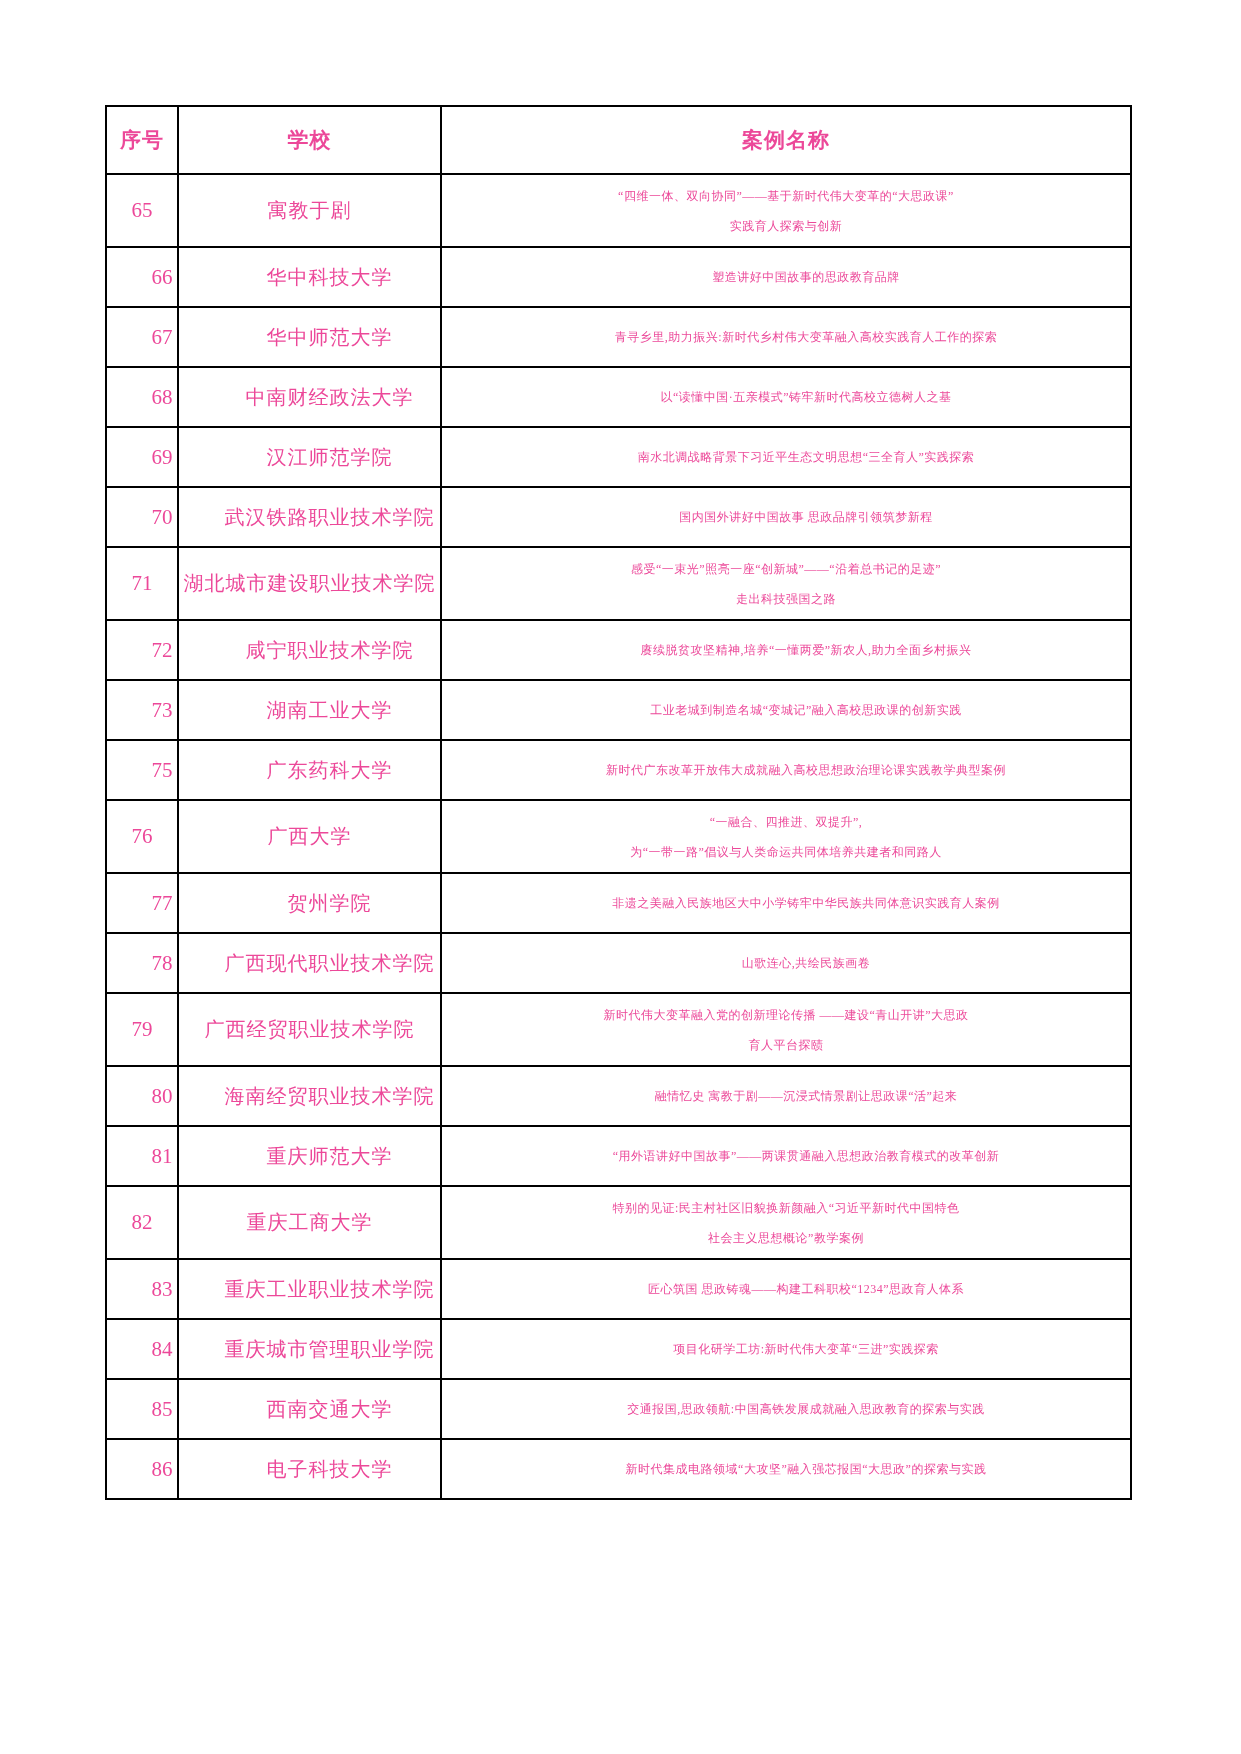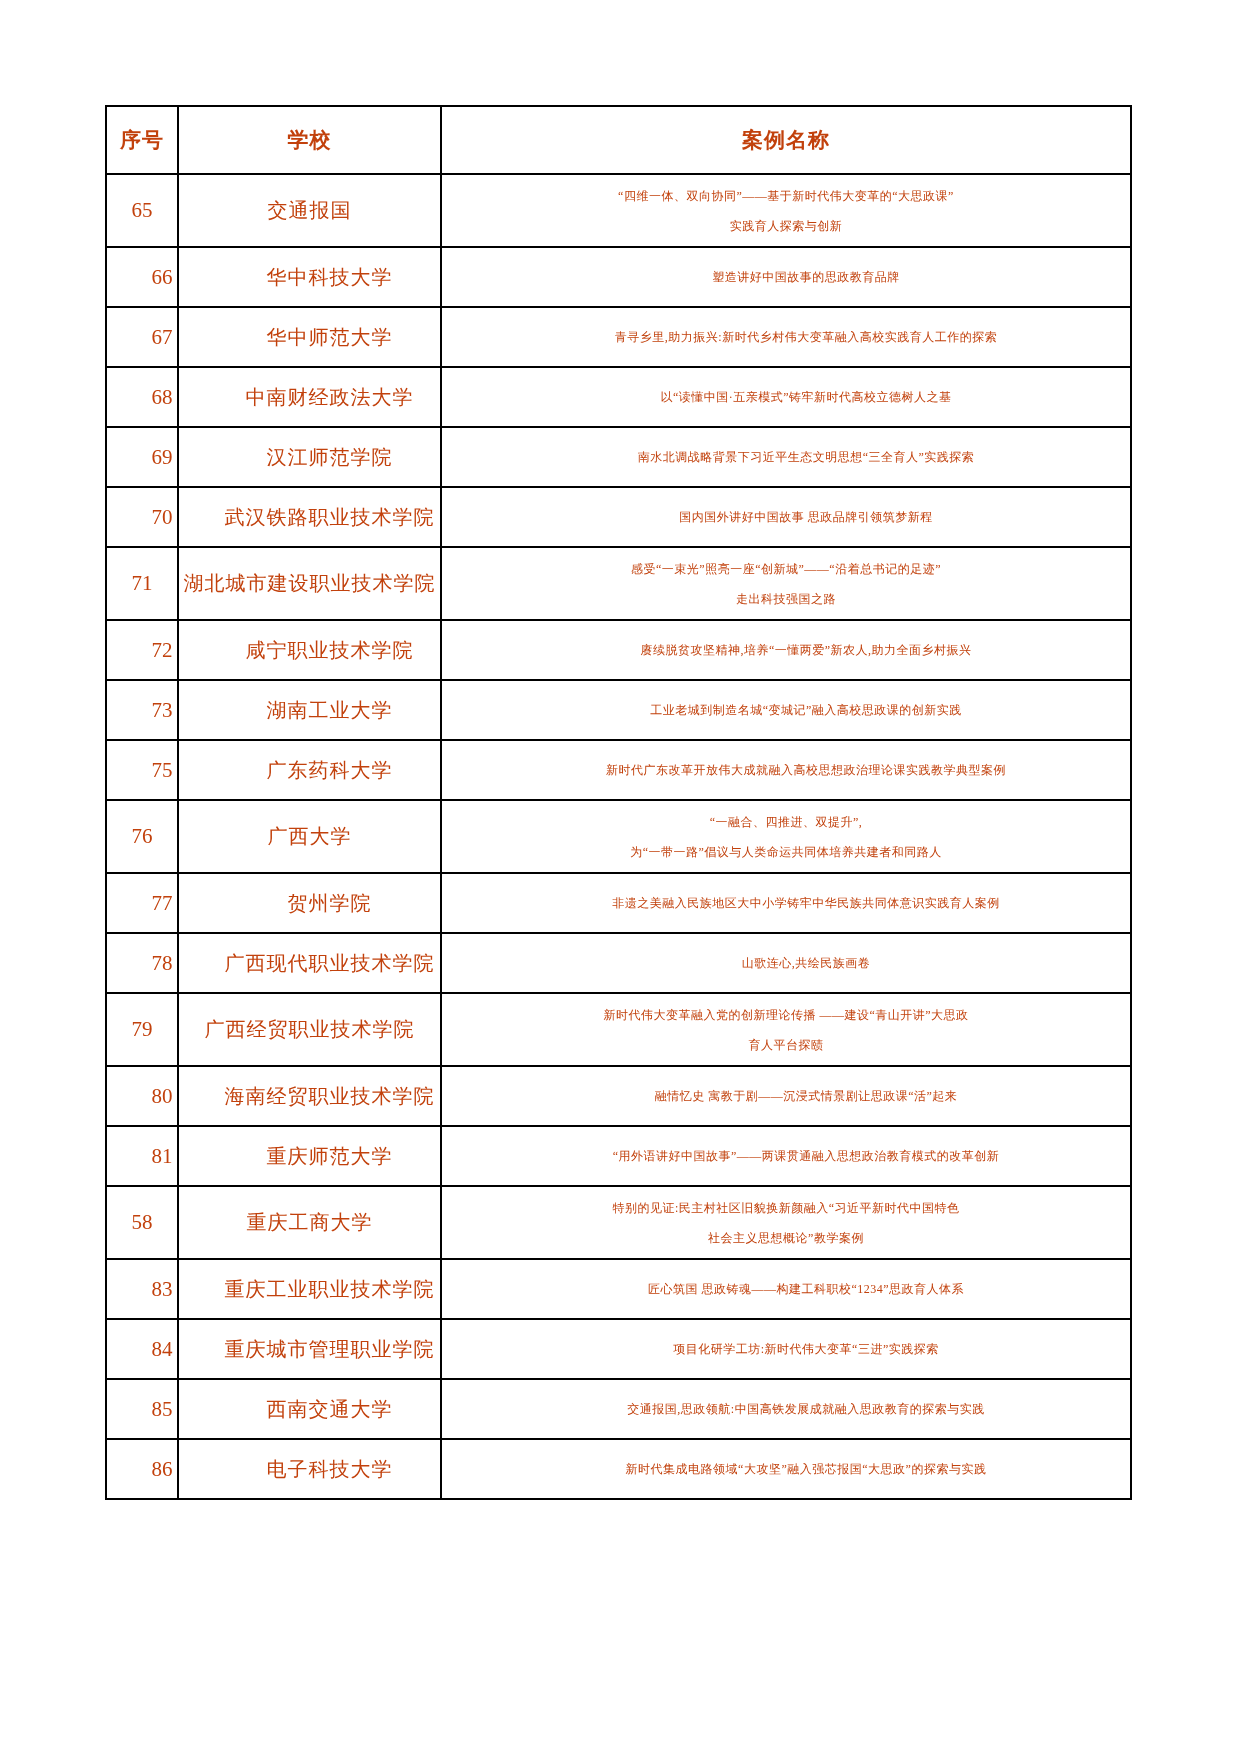--- a/index.html
+++ b/index.html
@@ -5,21 +5,21 @@
   html, body {
     margin: 0;
     padding: 0;
     background: #ffffff;
   }
   .page {
     position: relative;
     width: 1241px;
     height: 1754px;
     background: #ffffff;
-    color: #c2410c;
+    color: #ec4899;
     font-family: "Liberation Serif", "DejaVu Serif", serif;
     overflow: hidden;
   }
   table.case-table {
     position: absolute;
     left: 105px;
     top: 105px;
     width: 1025px;
     border-collapse: collapse;
     table-layout: fixed;
@@ -74,21 +74,21 @@
     <thead>
       <tr>
         <th>序号</th>
         <th>学校</th>
         <th>案例名称</th>
       </tr>
     </thead>
     <tbody>
         <tr class="row-double">
           <td class="cell-no">65</td>
-          <td class="cell-school">交通报国</td>
+          <td class="cell-school">寓教于剧</td>
           <td class="cell-case">“四维一体、双向协同”——基于新时代伟大变革的“大思政课”
 实践育人探索与创新</td>
         </tr>
         <tr class="row-single">
           <td class="cell-no">66</td>
           <td class="cell-school">华中科技大学</td>
           <td class="cell-case">塑造讲好中国故事的思政教育品牌</td>
         </tr>
         <tr class="row-single">
           <td class="cell-no">67</td>
@@ -157,21 +157,21 @@
           <td class="cell-no">80</td>
           <td class="cell-school">海南经贸职业技术学院</td>
           <td class="cell-case">融情忆史 寓教于剧——沉浸式情景剧让思政课“活”起来</td>
         </tr>
         <tr class="row-single">
           <td class="cell-no">81</td>
           <td class="cell-school">重庆师范大学</td>
           <td class="cell-case">“用外语讲好中国故事”——两课贯通融入思想政治教育模式的改革创新</td>
         </tr>
         <tr class="row-double">
-          <td class="cell-no">58</td>
+          <td class="cell-no">82</td>
           <td class="cell-school">重庆工商大学</td>
           <td class="cell-case">特别的见证:民主村社区旧貌换新颜融入“习近平新时代中国特色
 社会主义思想概论”教学案例</td>
         </tr>
         <tr class="row-single">
           <td class="cell-no">83</td>
           <td class="cell-school">重庆工业职业技术学院</td>
           <td class="cell-case">匠心筑国 思政铸魂——构建工科职校“1234”思政育人体系</td>
         </tr>
         <tr class="row-single">

